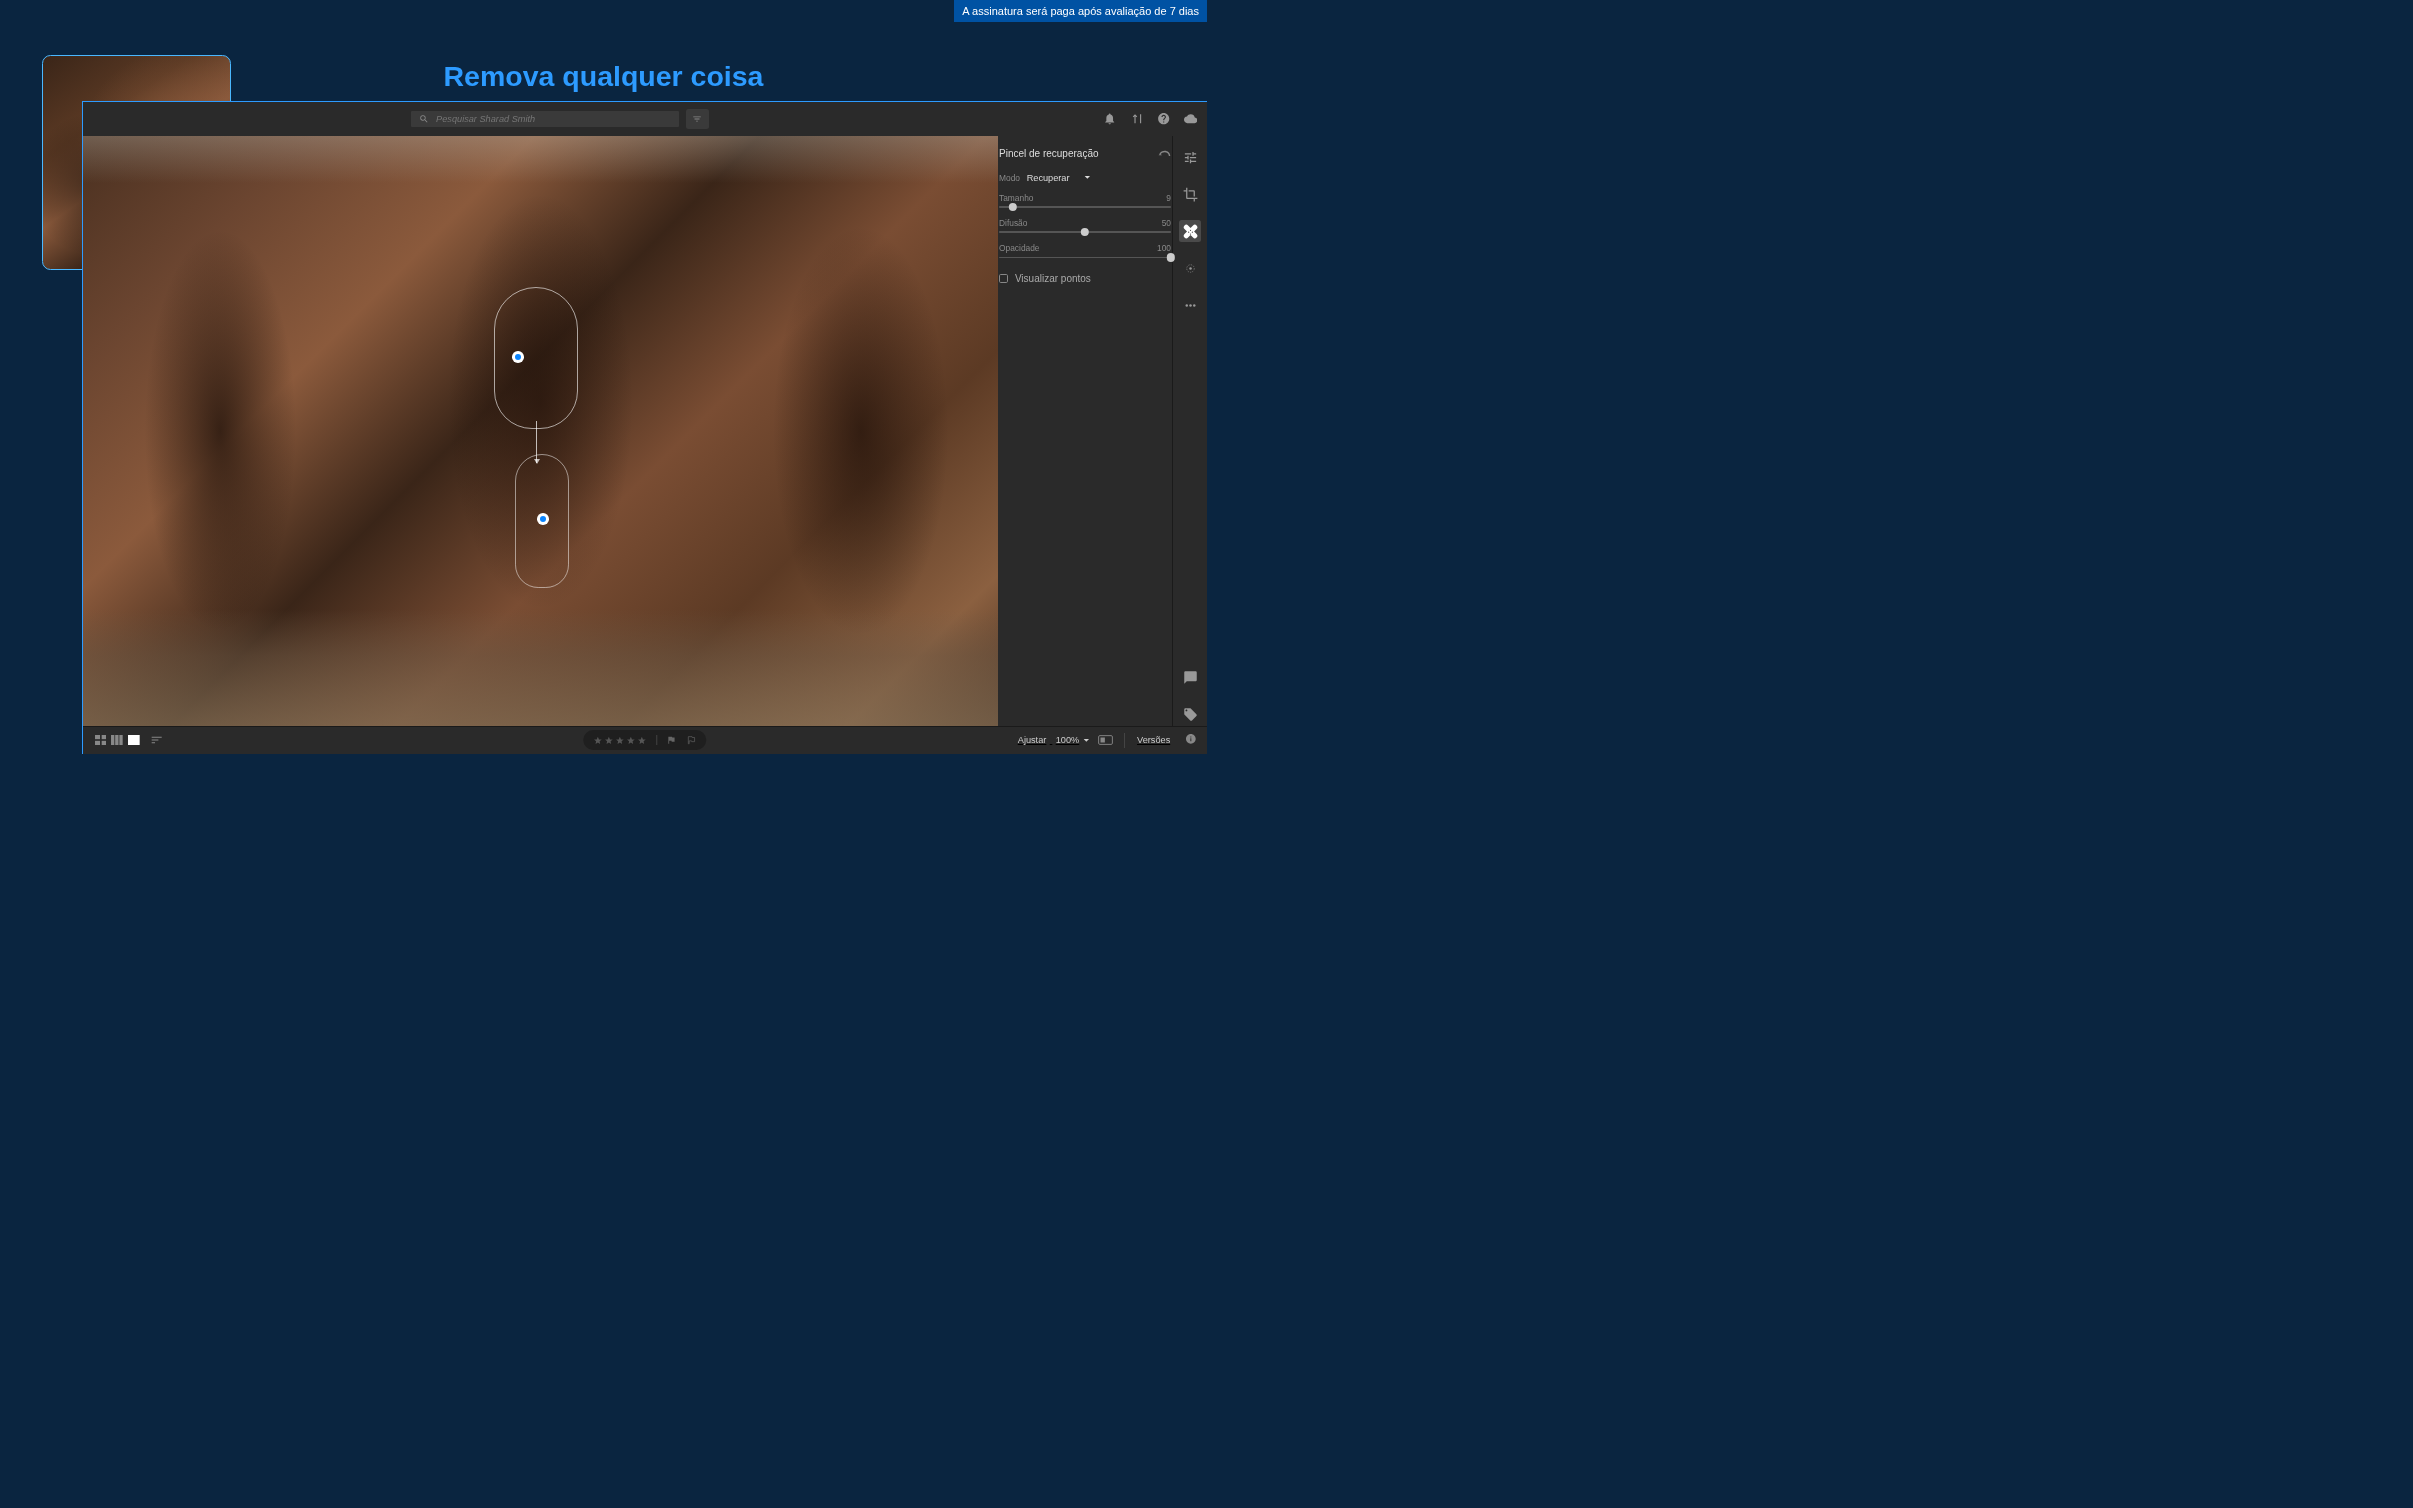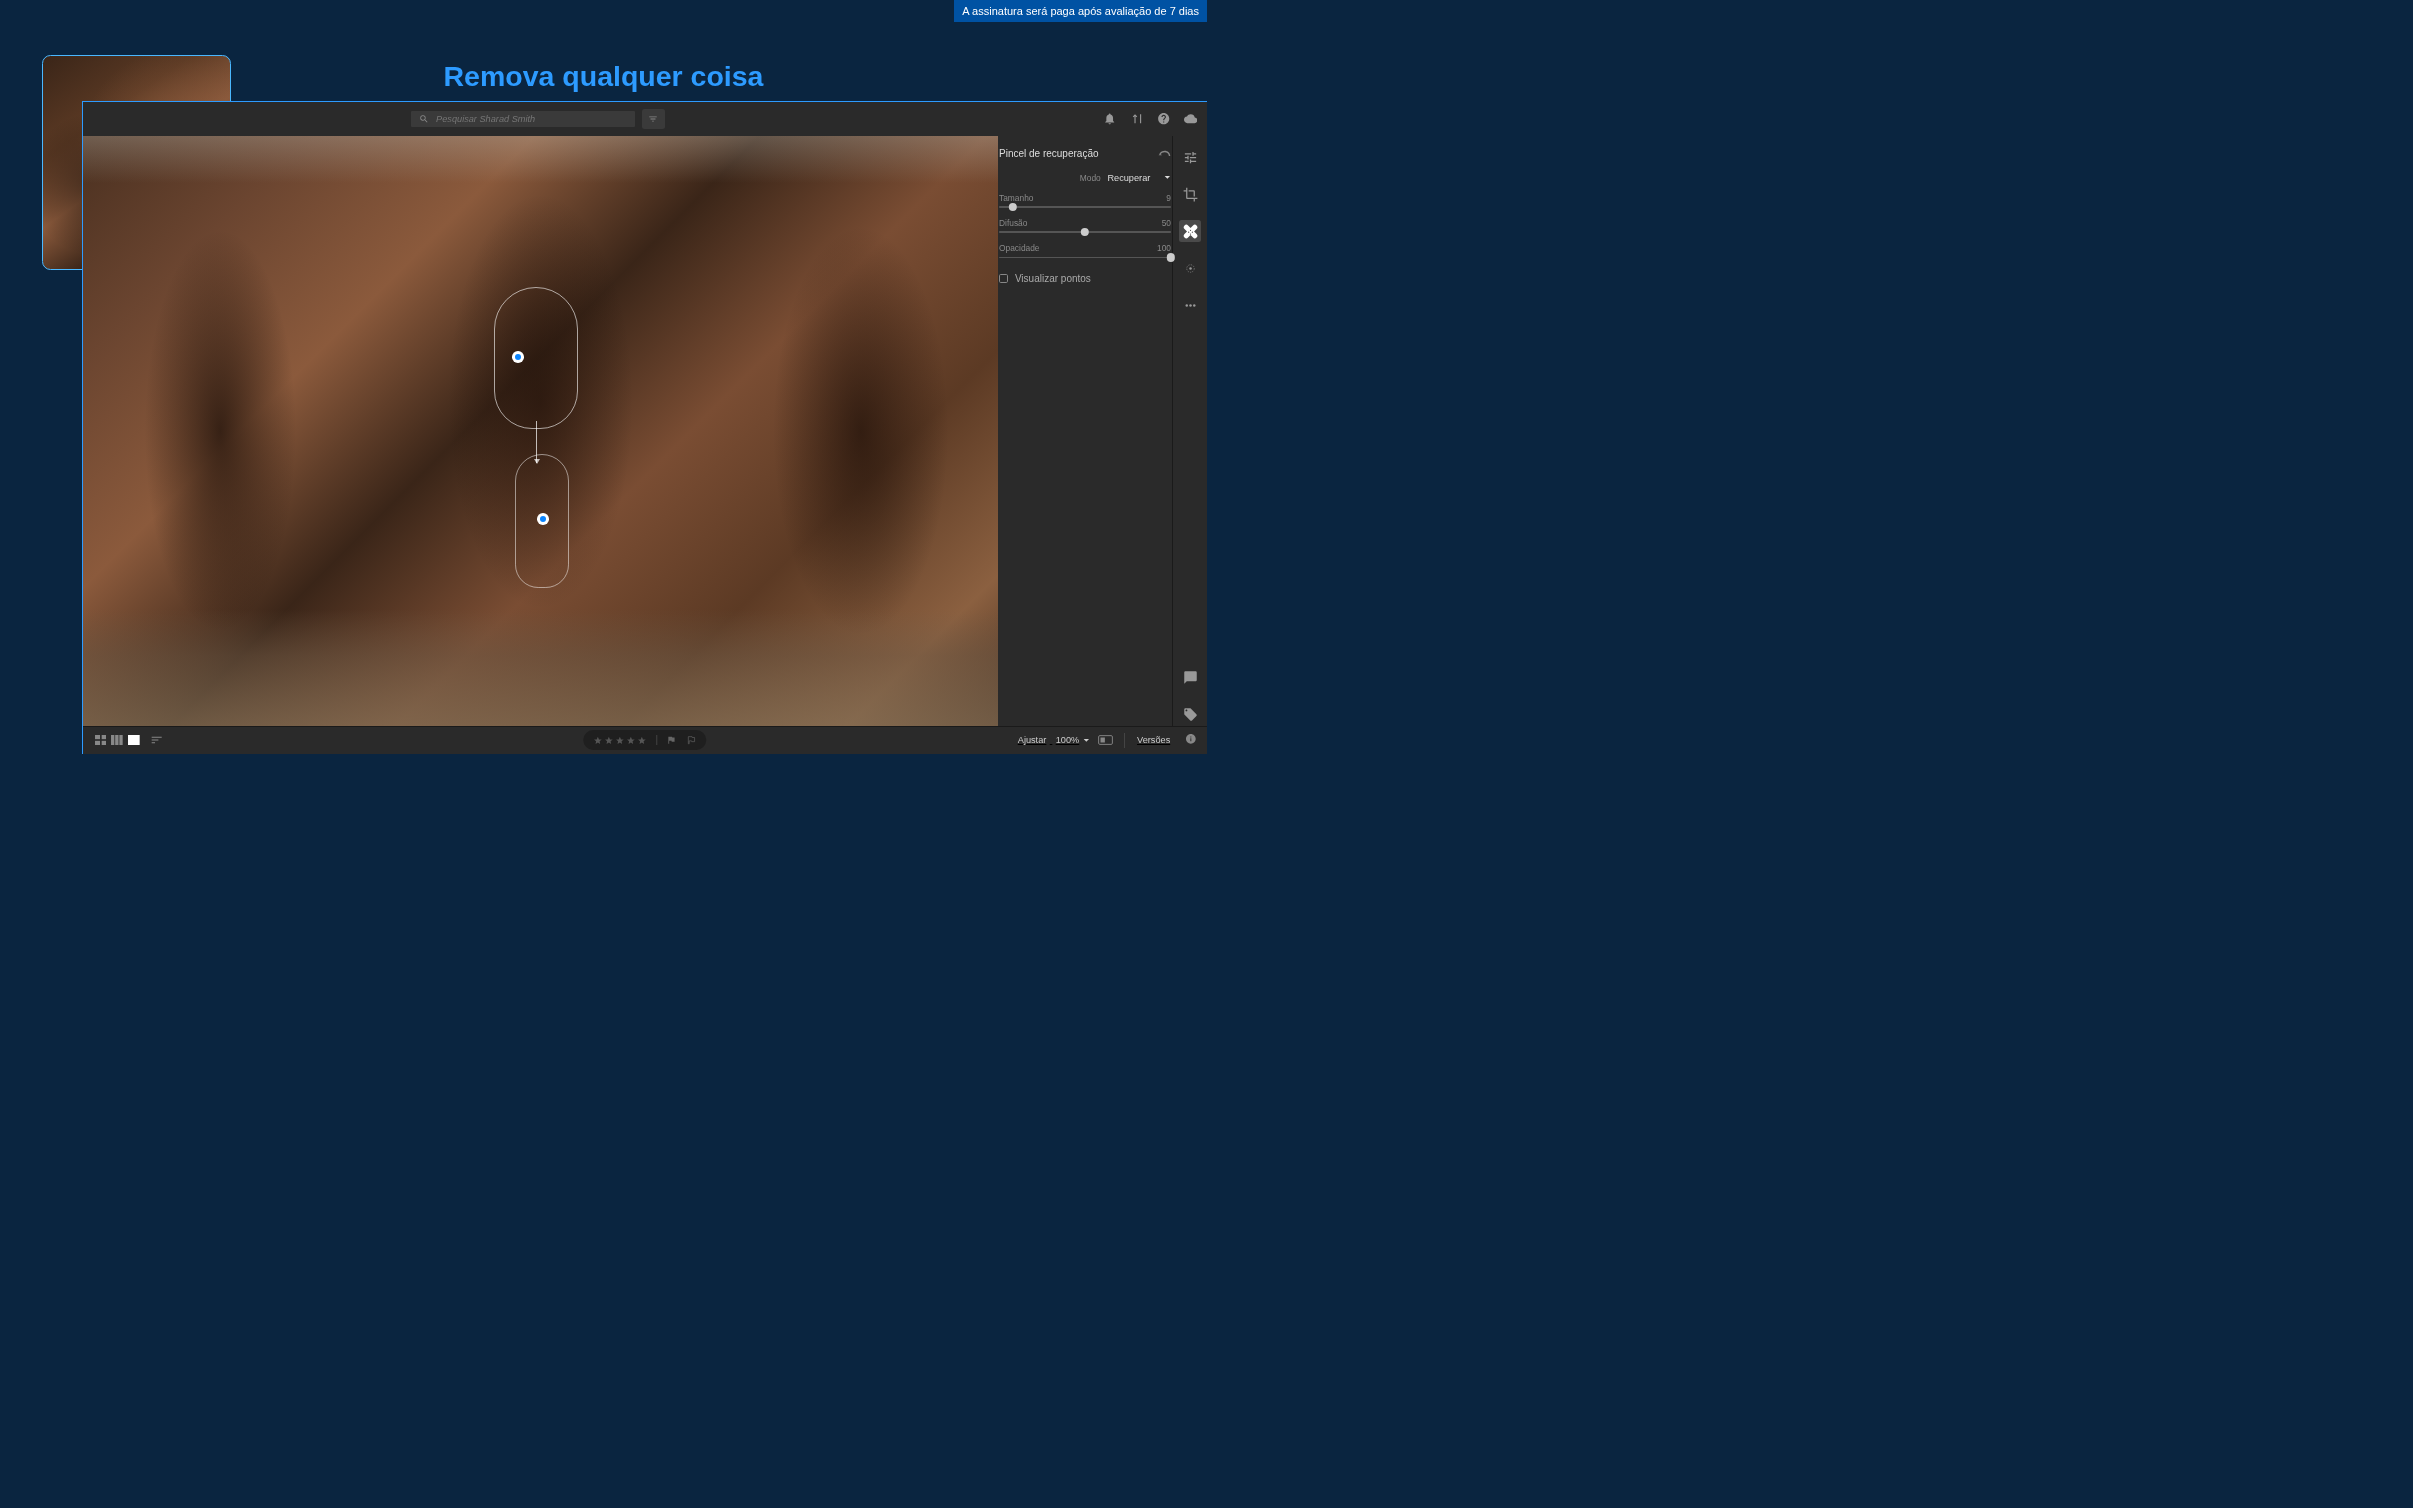--- a/index.html
+++ b/index.html
@@ -9,21 +9,21 @@
 
 .headline { position: absolute; top: 60px; left: 50%; transform: translateX(-50%); color: #2d9bff; font-size: 28.5px; font-weight: 700; }
 
 .thumb { position: absolute; top: 55px; left: 42px; width: 189px; height: 215px; border: 1.7px solid #4ab8ff; border-radius: 8.4px; background: linear-gradient(145deg, #3a2518 0%, #5c3a24 30%, #8b5a3c 50%, #3a2518 70%, #6b4530 100%); overflow: hidden; }
 .thumb::before { content: ""; position: absolute; inset: 0; background: radial-gradient(ellipse at 30% 60%, rgba(0,0,0,0.5) 0%, transparent 40%), radial-gradient(ellipse at 70% 40%, rgba(139,90,60,0.6) 0%, transparent 50%); }
 .thumb-figure { position: absolute; bottom: 15px; left: 50%; transform: translateX(-50%); width: 6.7px; height: 11.7px; background: #e966d4; border-radius: 2.5px 2.5px 0.8px 0.8px; }
 
 .app { position: absolute; top: 101px; left: 82px; right: 0; bottom: 0; border: 1.7px solid #2d9bff; border-right: none; border-bottom: none; background: #2a2a2a; display: flex; flex-direction: column; }
 
 .topbar { height: 34px; background: #2a2a2a; display: flex; align-items: center; padding: 0 10px; gap: 6.7px; }
-.search-wrap { flex: 0 0 auto; margin-left: 318px; display: flex; align-items: center; background: #3a3a3a; border-radius: 1px; padding: 3.4px 8.4px; width: 224px; gap: 6.7px; }
+.search-wrap { flex: 0 0 auto; margin-left: 318px; display: flex; align-items: center; background: #3a3a3a; border-radius: 1px; padding: 3.4px 8.4px; width: 268px; gap: 6.7px; }
 .search-wrap svg { width: 10px; height: 10px; fill: #888; }
 .search-input { background: transparent; border: none; color: #888; font-size: 9.2px; font-style: italic; outline: none; flex: 1; }
 .filter-btn { width: 23.5px; height: 20px; background: #3a3a3a; border-radius: 2.5px; display: flex; align-items: center; justify-content: center; cursor: pointer; }
 .filter-btn svg { width: 10px; height: 10px; fill: #888; }
 .topbar-spacer { flex: 1; }
 .topbar-icons { display: flex; gap: 13.4px; align-items: center; }
 .topbar-icons svg { width: 13.4px; height: 13.4px; fill: #999; cursor: pointer; }
 
 .workspace { flex: 1; display: flex; min-height: 0; }
 
@@ -41,21 +41,21 @@
 .heal-arrow::after { content: ""; position: absolute; bottom: -0.8px; left: -2.5px; width: 0; height: 0; border-left: 3.4px solid transparent; border-right: 3.4px solid transparent; border-top: 5.9px solid rgba(255,255,255,0.7); }
 .heal-pin { position: absolute; width: 11.7px; height: 11.7px; background: #fff; border-radius: 50%; display: flex; align-items: center; justify-content: center; }
 .heal-pin::after { content: ""; width: 6.7px; height: 6.7px; background: #0a84ff; border-radius: 50%; }
 .pin1 { top: 215px; left: 429px; }
 .pin2 { top: 377px; left: 454px; }
 
 .panel { width: 174px; background: #2a2a2a; padding: 10px 1px; display: flex; flex-direction: column; gap: 8.4px; }
 .panel-header { display: flex; justify-content: space-between; align-items: center; }
 .panel-title { color: #ddd; font-size: 10px; font-weight: 500; }
 .panel-reset svg { width: 13.4px; height: 10px; fill: #888; cursor: pointer; }
-.mode-row { display: flex; align-items: center; gap: 6.7px; margin-top: 3.4px; justify-content: flex-end; }
+.mode-row { display: flex; align-items: center; gap: 6.7px; margin-top: 3.4px; }
 .mode-label { color: #888; font-size: 8.4px; }
 .mode-value { color: #ddd; font-size: 9.2px; display: flex; align-items: center; gap: 14px; cursor: pointer; }
 .mode-value svg { width: 6.7px; height: 6.7px; fill: #ddd; }
 .slider-group { margin-top: 1.7px; }
 .slider-row { display: flex; justify-content: space-between; color: #888; font-size: 8.4px; margin-bottom: 3.4px; gap: 34px; }
 .slider-track { height: 1.7px; background: #555; position: relative; border-radius: 0.8px; cursor: pointer; }
 .slider-thumb { position: absolute; top: -3.4px; width: 8.4px; height: 8.4px; background: #ccc; border-radius: 50%; transform: translateX(-50%); }
 .checkbox-row { display: flex; align-items: center; gap: 6.7px; margin-top: 6.7px; cursor: pointer; }
 .checkbox { width: 9.2px; height: 9.2px; border: 0.8px solid #888; border-radius: 1.7px; }
 .checkbox-label { color: #aaa; font-size: 10px; }

